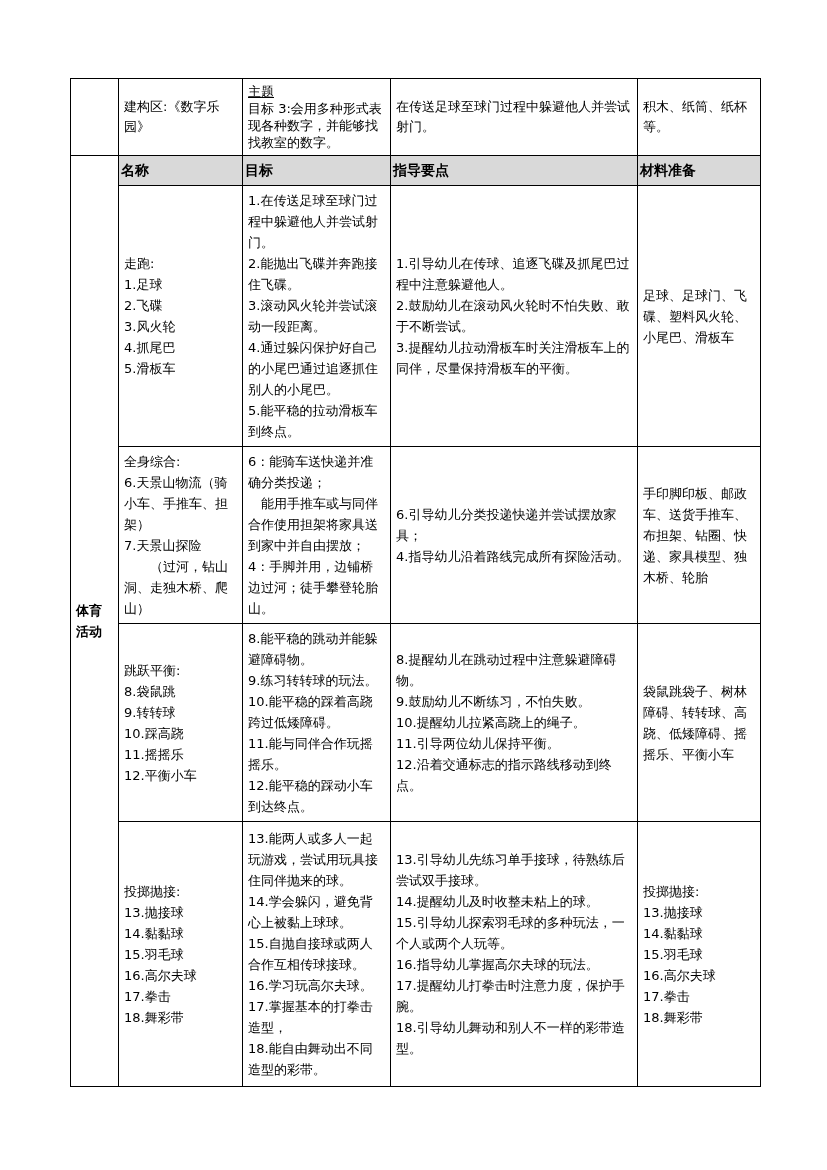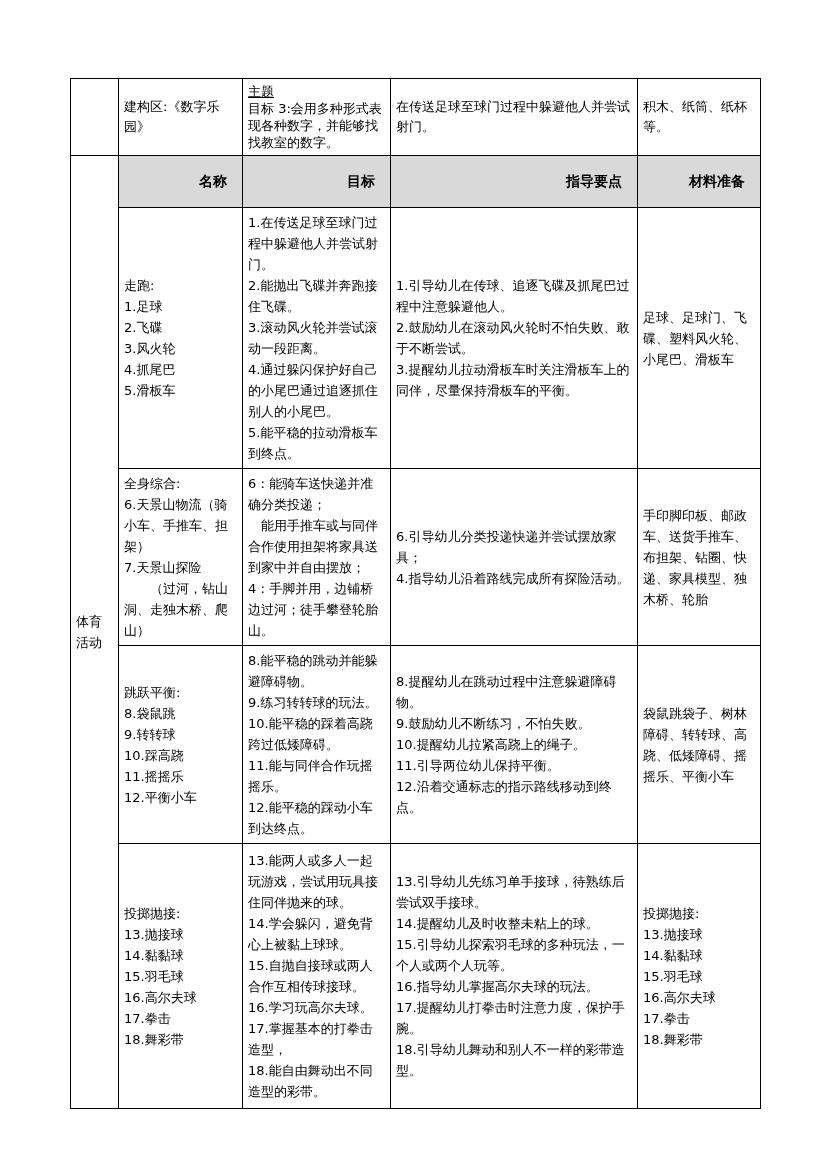--- a/index.html
+++ b/index.html
@@ -26,26 +26,26 @@
   
   col.c0{width:48px;}col.c1{width:124px;}col.c2{width:148px;}col.c3{width:247px;}col.c4{width:123px;}
   
   tr.r-top{height:70px;}
   tr.r-top td.topgoal{vertical-align:top;line-height:17px;}
   tr.r-top td{line-height:20px;}
   .u{text-decoration:underline;}
   
   tr.r-head{height:30px;}
   tr.r-head td.hcell{
-    background:#d9d9d9;text-align:right;font-weight:bold;font-size:14px;
-    vertical-align:middle;padding:15px;
+    background:#d9d9d9;text-align:left;font-weight:bold;font-size:14px;
+    vertical-align:middle;padding:2px;
   }
   
   td.side{
-    text-align:center;vertical-align:middle;font-weight:normal;font-size:15px;
+    text-align:center;vertical-align:middle;font-weight:bold;font-size:15px;
     line-height:20px;white-space:pre-line;padding:2px;
   }
   
   tr.r1{height:260px;}
   tr.r2{height:155px;margin-left:24px;}
   tr.r3{height:195px;}
   tr.r4{height:265px;}
   td.goals{vertical-align:top;}
   td.name,td.guide,td.mat{vertical-align:middle;}
 </style>

